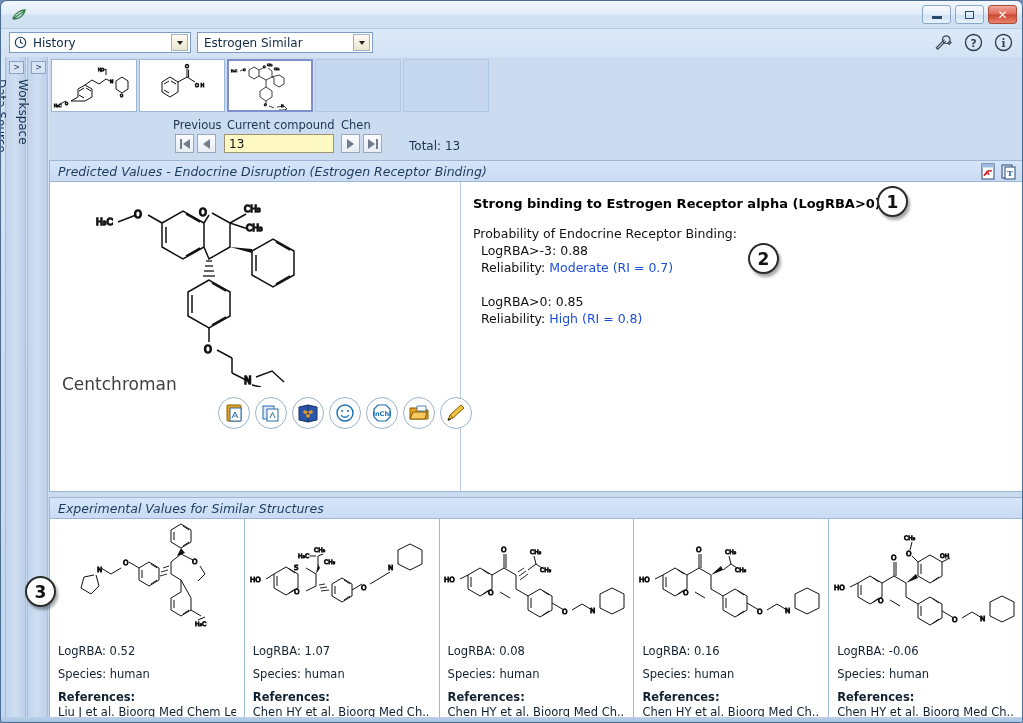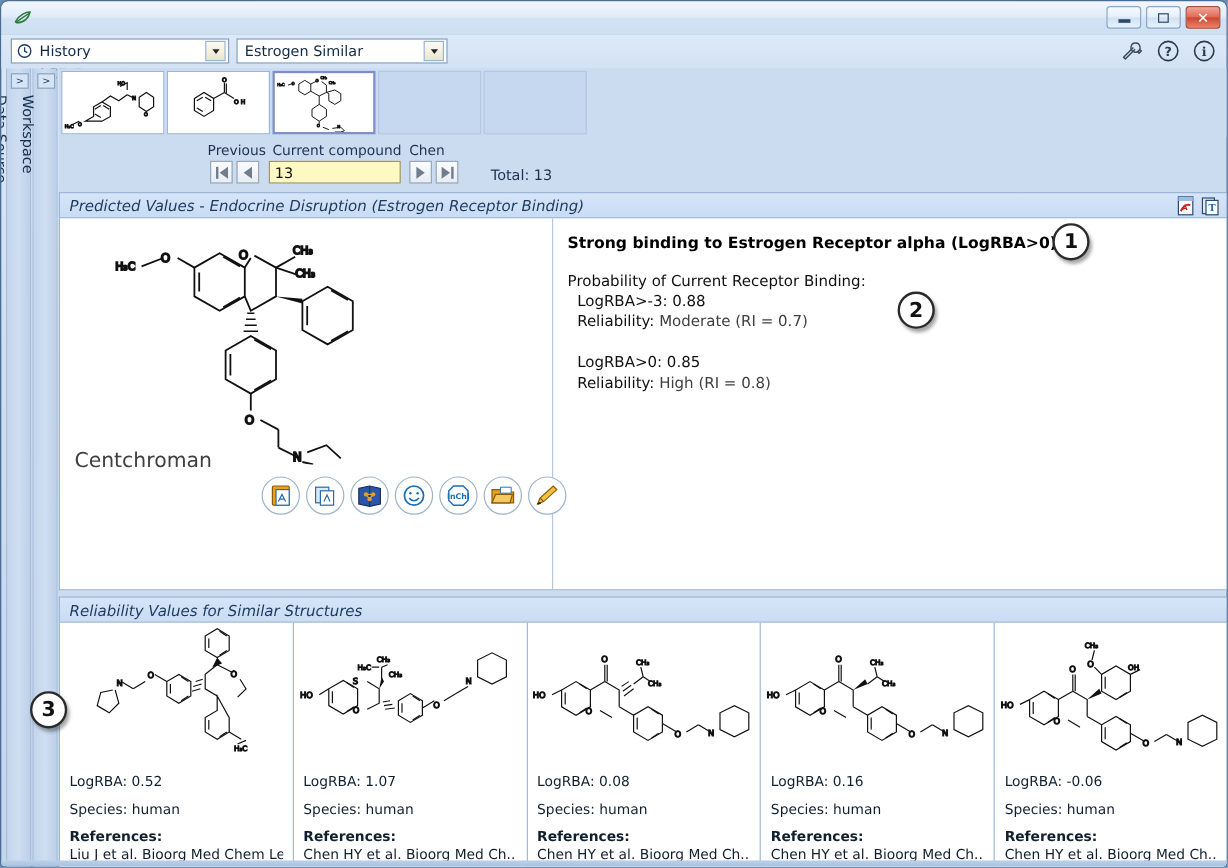--- a/index.html
+++ b/index.html
@@ -186,21 +186,21 @@
   }
   .results-pane { flex:1; position: relative; padding: 14px 10px 0 12px; }
   .res-title {
     font-size: 13px; font-weight: bold; color: #000;
     font-family: "DejaVu Sans", sans-serif;
   }
   .res-line {
     font-size: 12.5px; color: #111; white-space: pre;
     font-family: "DejaVu Sans", sans-serif; line-height: 17px;
   }
-  .green { color: #404040; }
+  .green { color: #1d4ed8; }
   .res-block { margin-top: 14px; }
 
   
   .callout {
     position: absolute; width: 31px; height: 31px; border-radius: 50%;
     background: #fff; border: 2px solid #2b2b2b;
     display:flex; align-items:center; justify-content:center;
     font-size: 17px; font-weight: bold; color: #111;
     font-family: "DejaVu Sans", sans-serif;
     box-shadow: 2px 3px 3px rgba(0,0,0,0.35);
@@ -516,32 +516,32 @@
               <path d="M5 12 L8 15" stroke="#8a5c00"></path>
               <path d="M3 17 L5.5 16" stroke="#222" stroke-width="1.5"></path>
             </svg>
           </div>
         </div>
       </div>
 
       <div class="results-pane">
         <div class="res-title">Strong binding to Estrogen Receptor alpha (LogRBA&gt;0)</div>
         <div class="res-block">
-          <div class="res-line">Probability of Current Receptor Binding:</div>
+          <div class="res-line">Probability of Endocrine Receptor Binding:</div>
           <div class="res-line">  LogRBA&gt;-3: 0.88</div>
           <div class="res-line"><span>  Reliability: </span><span class="green">Moderate (RI = 0.7)</span></div>
           <div class="res-line" style="height:17px">&nbsp;</div>
           <div class="res-line">  LogRBA&gt;0: 0.85</div>
           <div class="res-line"><span>  Reliability: </span><span class="green">High (RI = 0.8)</span></div>
         </div>
       </div>
     </div>
 
     <div class="panel-hdr" style="top:440px;">
-      <span>Reliability Values for Similar Structures</span>
+      <span>Experimental Values for Similar Structures</span>
     </div>
 
     <div class="exp-body">
 
       <div class="exp-card">
         <div class="exp-struct">
           <svg width="188" height="118" viewBox="0 0 188 118">
             <g stroke="#111" stroke-width="1" fill="none">
               <path d="M118 10 L128 4 L138 10 L138 22 L128 28 L118 22 Z"></path>
               <path d="M121 12 L121 20"></path>

